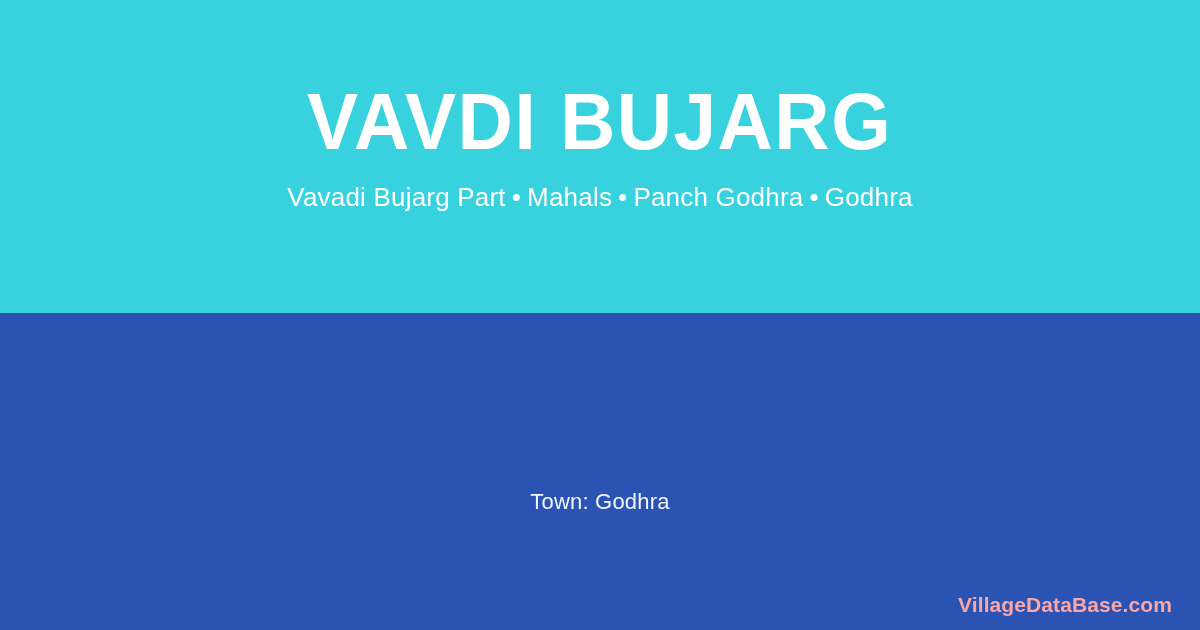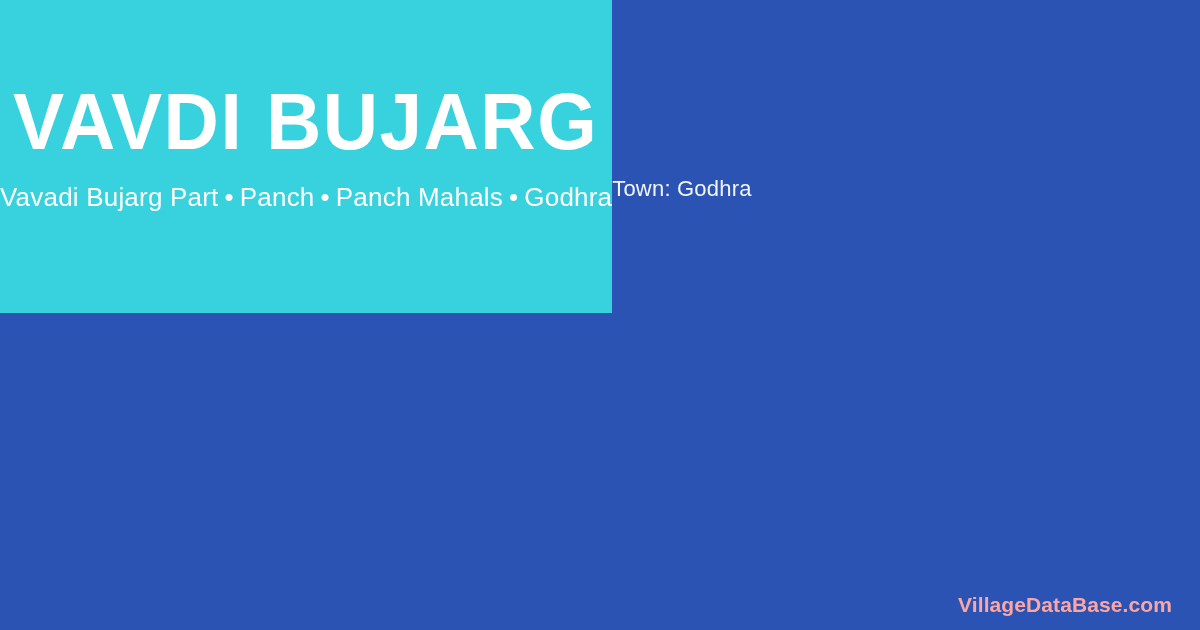--- a/index.html
+++ b/index.html
@@ -14,20 +14,21 @@
     font-family: "Liberation Sans", sans-serif;
     background: #2b53b4;
     -webkit-font-smoothing: antialiased;
   }
 
   .card {
     position: relative;
     width: 1200px;
     height: 630px;
     display: flex;
+    flex-direction: column;
   }
 
   
   .hero {
     position: relative;
     height: 313px;
     background: #38d2de;
     display: flex;
     flex-direction: column;
     align-items: center;
@@ -76,20 +77,21 @@
     align-items: center;
     justify-content: center;
   }
 
   .detail-line {
     margin: 0;
     color: #f2f5fb;
     font-size: 22px;
     font-weight: 400;
     letter-spacing: 0.2px;
+    text-align: center;
     white-space: nowrap;
     
     position: absolute;
     top: 176px;
     left: 0;
     right: 0;
   }
 
   .watermark {
     position: absolute;
@@ -106,21 +108,21 @@
 </head>
 <body>
 
 <div class="card">
 
   <div class="hero">
 
     <h1 class="hero-title">VAVDI BUJARG</h1>
 
     <p class="hero-subtitle">
-      <span>Vavadi Bujarg Part</span><span class="sep">•</span><span>Panch</span><span class="sep">•</span><span>Panch Mahals</span><span class="sep">•</span><span>Godhra</span>
+      <span>Vavadi Bujarg Part</span><span class="sep">•</span><span>Mahals</span><span class="sep">•</span><span>Panch Godhra</span><span class="sep">•</span><span>Godhra</span>
     </p>
 
   </div>
 
   <div class="body-band">
 
     <p class="detail-line">Town: Godhra</p>
 
     <p class="watermark">VillageDataBase.com</p>
 

